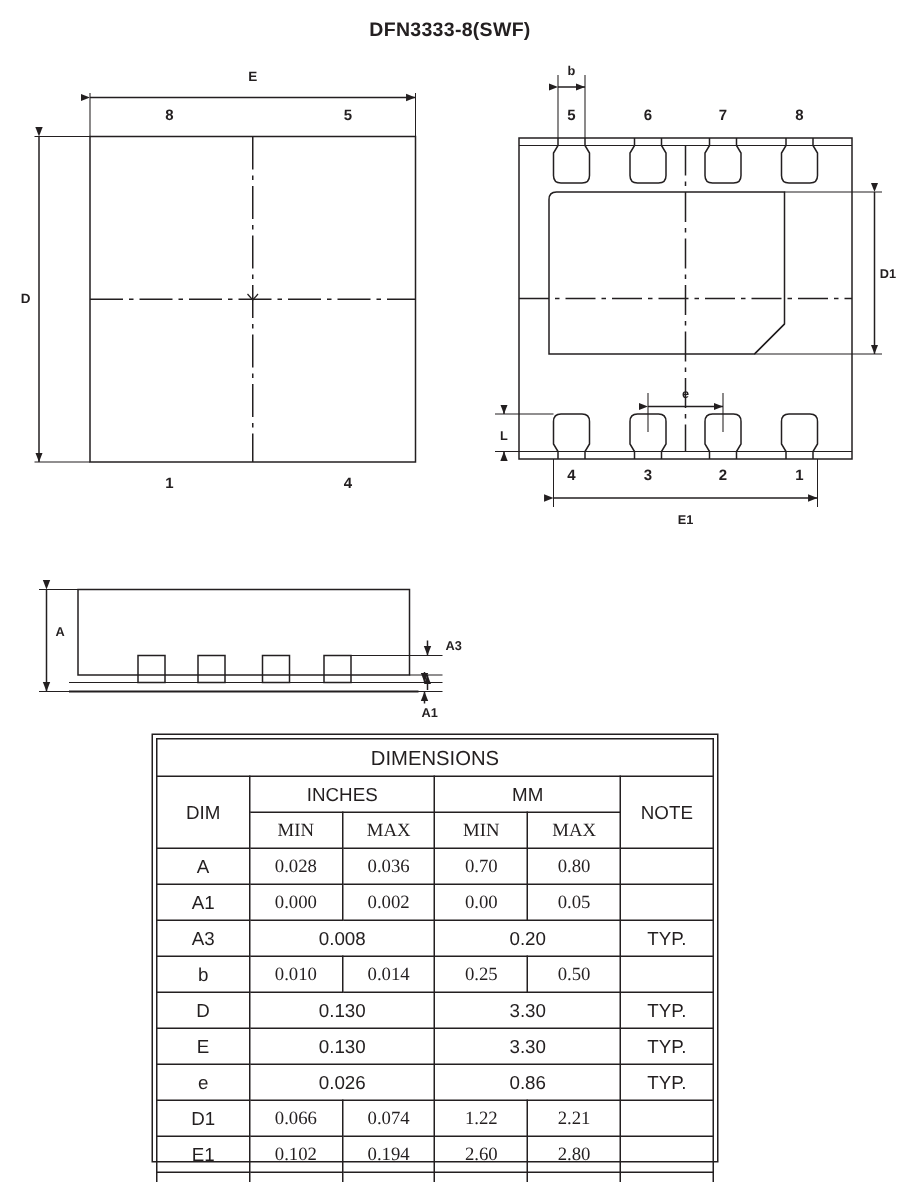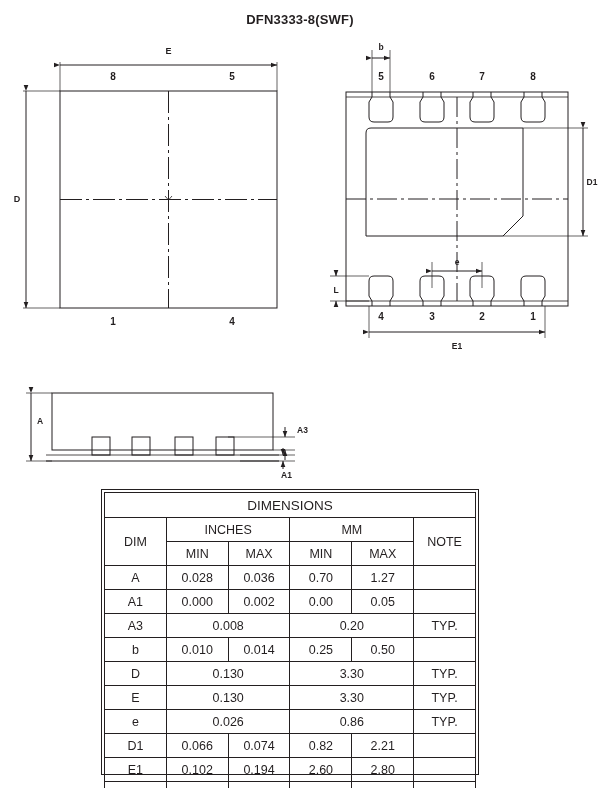--- a/index.html
+++ b/index.html
@@ -64,21 +64,21 @@
     height: 23px;
     font-weight: normal;
     color: #231f20;
   }
   .dim-table .hdr-main {
     height: 24px;
     font-size: 13.5px;
     text-align: center;
   }
   .dim-table .c-dim { width: 61px; }
-  .dim-table .c-val { width: 58px; }
+  .dim-table .c-val { width: 58px; font-family: Liberation Serif, serif; }
   .dim-table .c-note { width: 80px; }
   .outer-border {
     position: absolute;
     left: 101px;
     top: 489px;
     width: 378px;
     height: 286px;
     border: 1.6px solid #231f20;
     box-sizing: border-box;
     pointer-events: none;
@@ -251,21 +251,21 @@
           <td class="c-val">MIN</td>
           <td class="c-val">MAX</td>
           <td class="c-val">MIN</td>
           <td class="c-val">MAX</td>
         </tr>
         <tr>
           <td class="c-dim">A</td>
           <td class="c-val">0.028</td>
           <td class="c-val">0.036</td>
           <td class="c-val">0.70</td>
-          <td class="c-val">1.27</td>
+          <td class="c-val">0.80</td>
           <td class="c-note"></td>
         </tr>
         <tr>
           <td class="c-dim">A1</td>
           <td class="c-val">0.000</td>
           <td class="c-val">0.002</td>
           <td class="c-val">0.00</td>
           <td class="c-val">0.05</td>
           <td class="c-note"></td>
         </tr>
@@ -298,21 +298,21 @@
         <tr>
           <td class="c-dim">e</td>
           <td colspan="2">0.026</td>
           <td colspan="2">0.86</td>
           <td class="c-note">TYP.</td>
         </tr>
         <tr>
           <td class="c-dim">D1</td>
           <td class="c-val">0.066</td>
           <td class="c-val">0.074</td>
-          <td class="c-val">0.82</td>
+          <td class="c-val">1.22</td>
           <td class="c-val">2.21</td>
           <td class="c-note"></td>
         </tr>
         <tr>
           <td class="c-dim">E1</td>
           <td class="c-val">0.102</td>
           <td class="c-val">0.194</td>
           <td class="c-val">2.60</td>
           <td class="c-val">2.80</td>
           <td class="c-note"></td>

